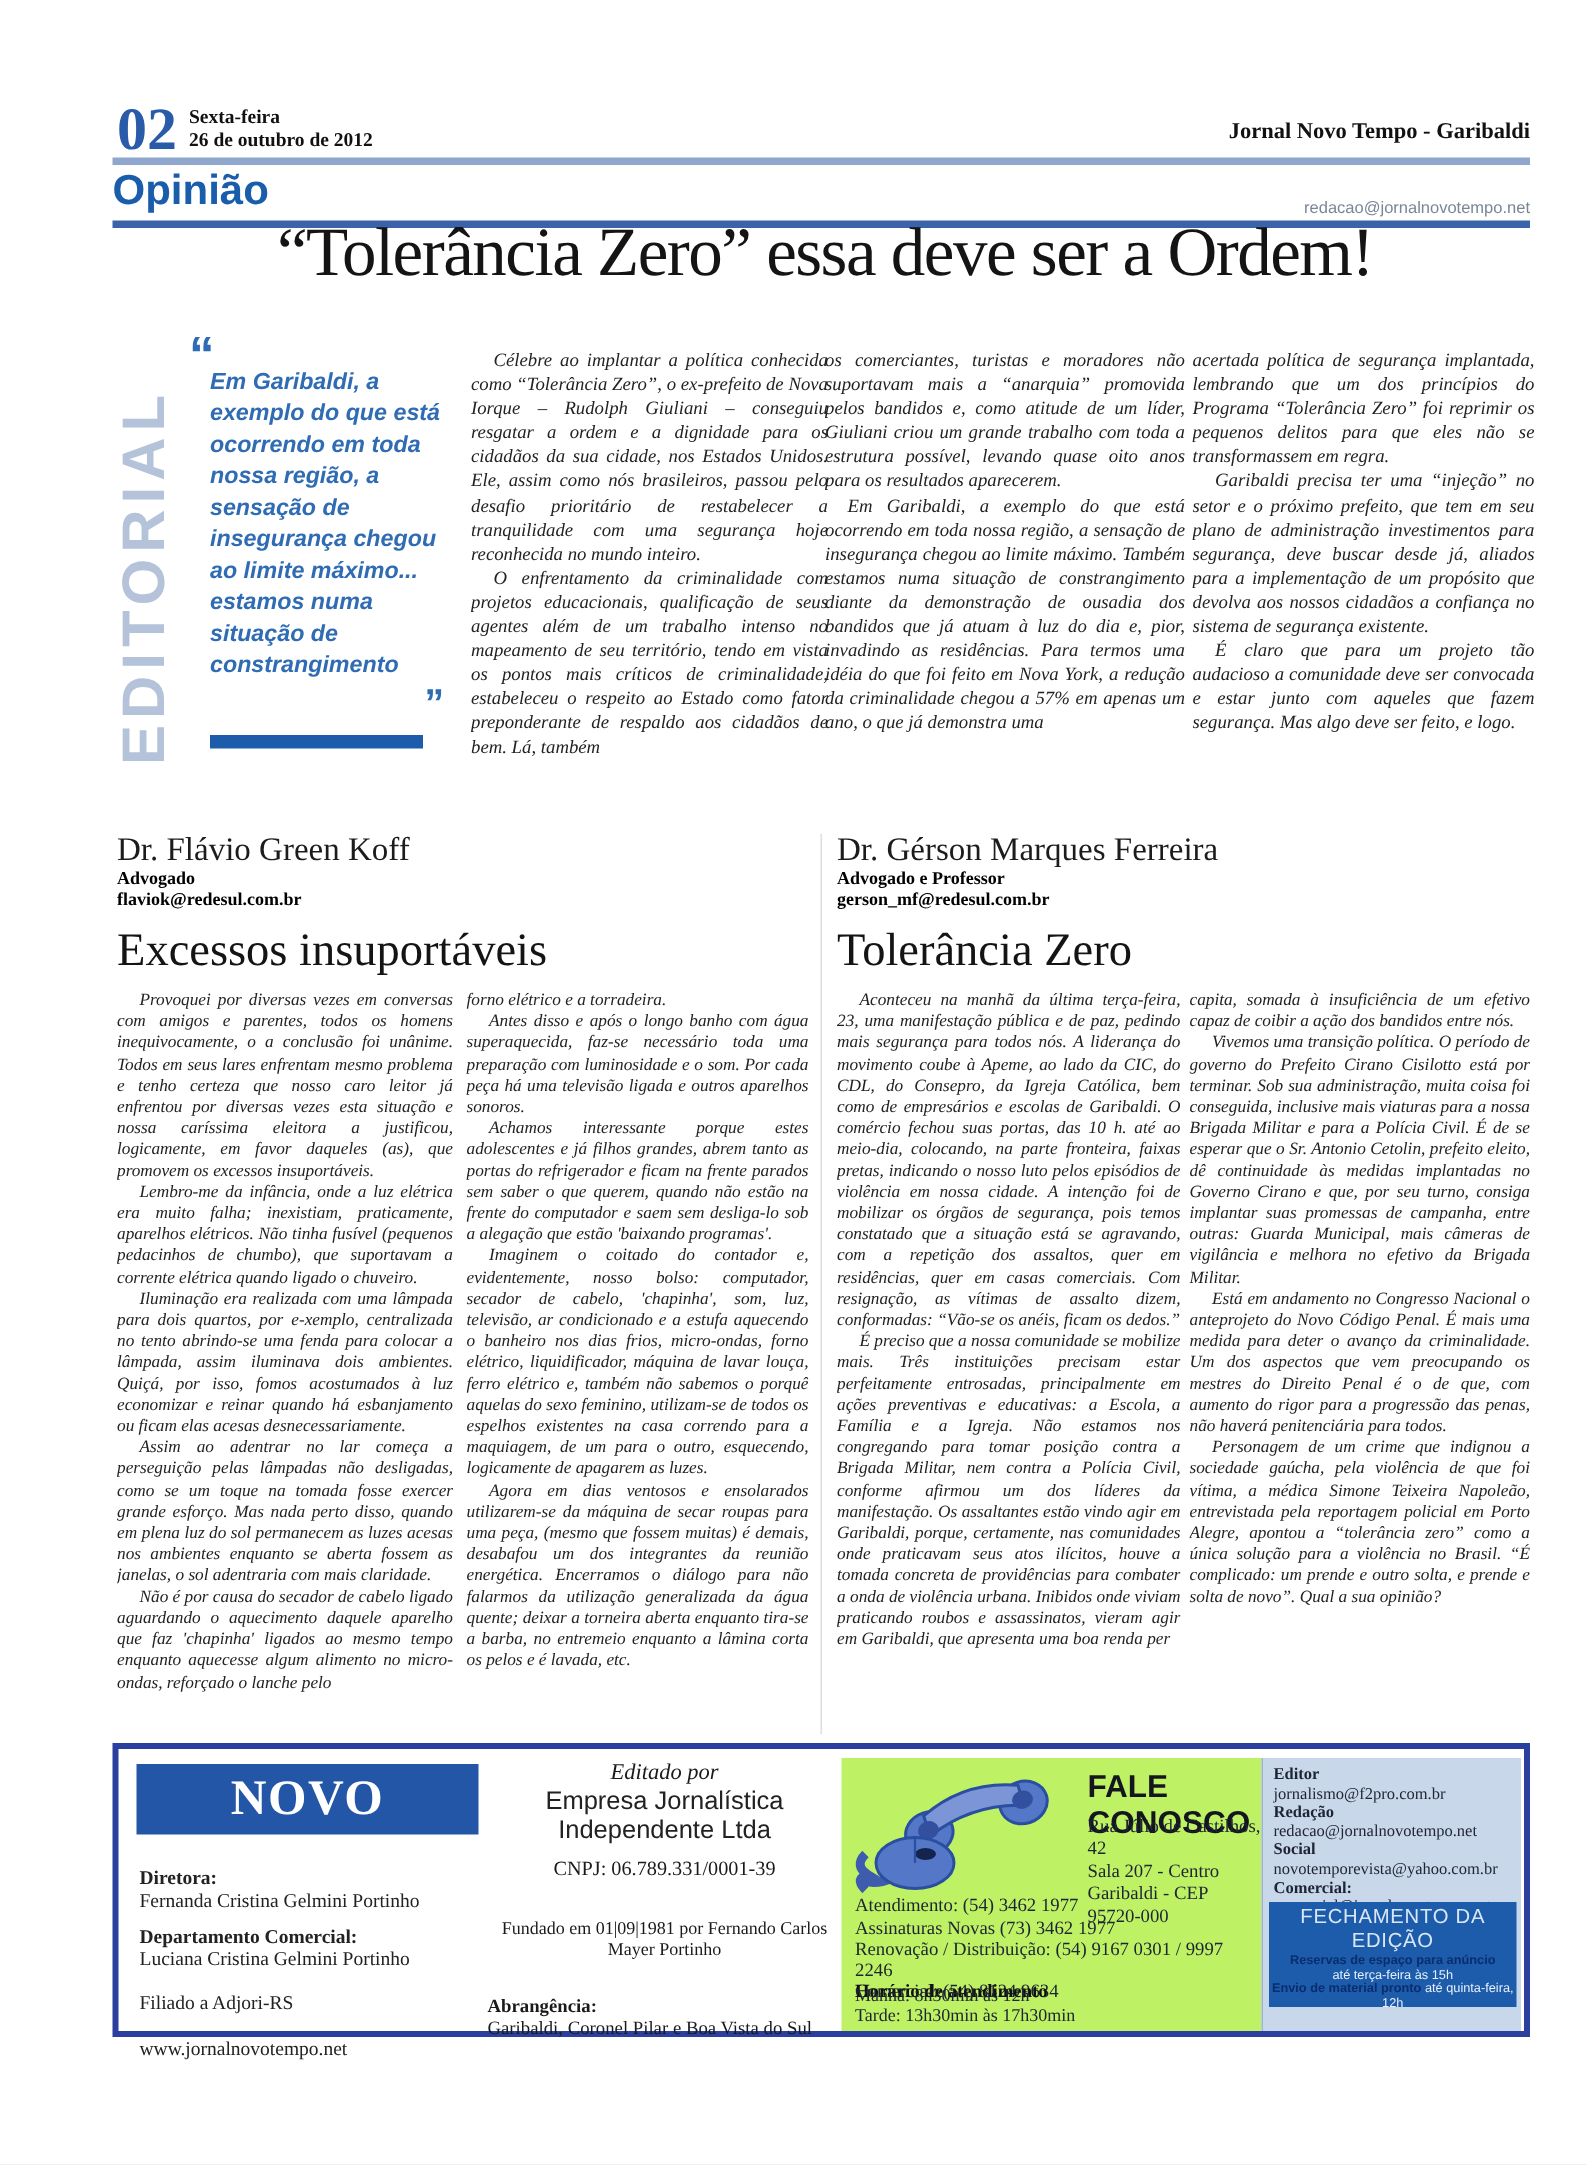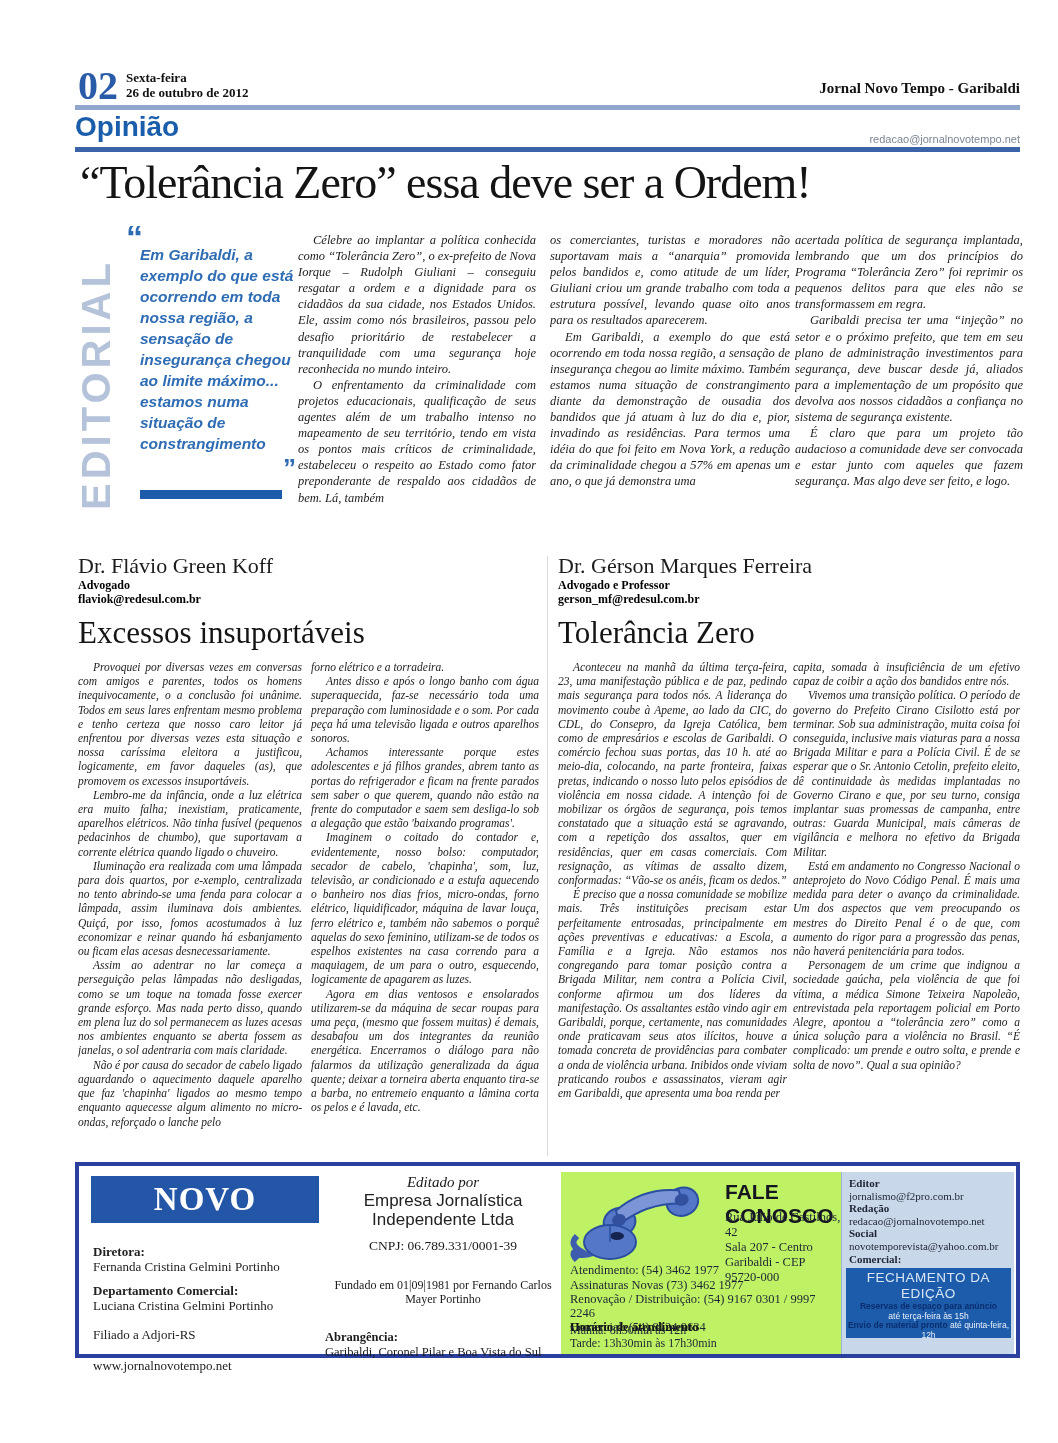--- a/index.html
+++ b/index.html
@@ -11,34 +11,34 @@
   .pagenum{left:78px;top:62px;font:700 40px "Liberation Serif",serif;color:#2a5ba8;}
   .dateblock{left:126px;top:70px;font:700 13px/15px "Liberation Serif",serif;color:#111;}
   .masthead{top:80px;right:38px;font:700 15px "Liberation Serif",serif;color:#111;}
   .bar{left:75px;width:945px;height:5px;}
   .bar1{top:105px;background:#8fa6cd;}
   .section{left:75px;top:111px;font:700 28px "Liberation Sans",sans-serif;color:#1a5dab;}
   .semail{top:133px;right:38px;font:400 11px "Liberation Sans",sans-serif;color:#7a8696;}
   .bar2{top:147px;background:#3b63aa;}
 
   
-  .headline{left:80px;top:157px;width:940px;font:400 46px/52px "Liberation Serif",serif;
-            color:#141414;letter-spacing:-1px;white-space:nowrap;}
+  .headline{left:80px;top:142px;width:940px;font:400 46px/52px "Liberation Serif",serif;
+            color:#141414;letter-spacing:-1px;white-space:nowrap;text-align:center;}
 
   
   .edlabel{left:74px;top:234px;height:276px;writing-mode:vertical-rl;transform:rotate(180deg);
            font:700 40px "Liberation Sans",sans-serif;color:#b5c3da;letter-spacing:4px;}
   .oq{left:126px;top:218px;font:700 34px "Liberation Sans",sans-serif;color:#2f6cb3;}
   .quotewrap{left:140px;top:244px;width:156px;}
   .quote{font:italic 700 15.5px/21px "Liberation Sans",sans-serif;color:#2f6cb3;}
   .cq{display:block;text-align:right;font:700 26px/20px "Liberation Sans",sans-serif;color:#2f6cb3;margin-top:4px;}
   .qbar{width:142px;height:9px;background:#1d5cab;margin-top:12px;}
   .ed{top:232px;height:302px;overflow:hidden;font:italic 12.5px/16.1px "Liberation Serif",serif;
       text-align:justify;color:#222;}
-  .edc1{left:298px;width:238px;}
+  .edc1{left:314px;width:238px;}
   .edc2{left:550px;width:240px;}
   .edc3{left:795px;width:228px;}
   .bt p,.ed p{margin:0;text-indent:15px;}
   .cont p:first-child{text-indent:0;}
 
   
   .byline{width:420px;}
   .by1{left:78px;top:554px;}
   .by2{left:558px;top:554px;}
   .byname{font:400 22px/24px "Liberation Serif",serif;color:#1c1c1c;}

